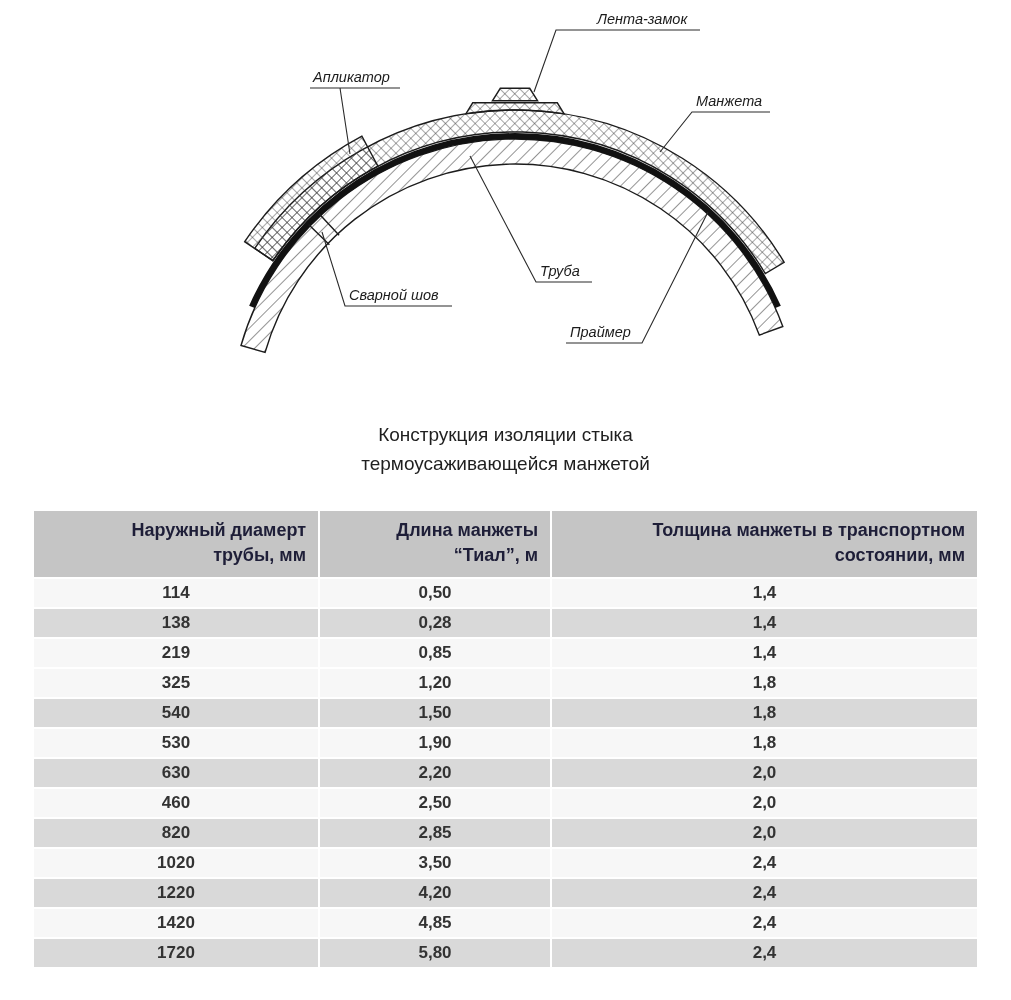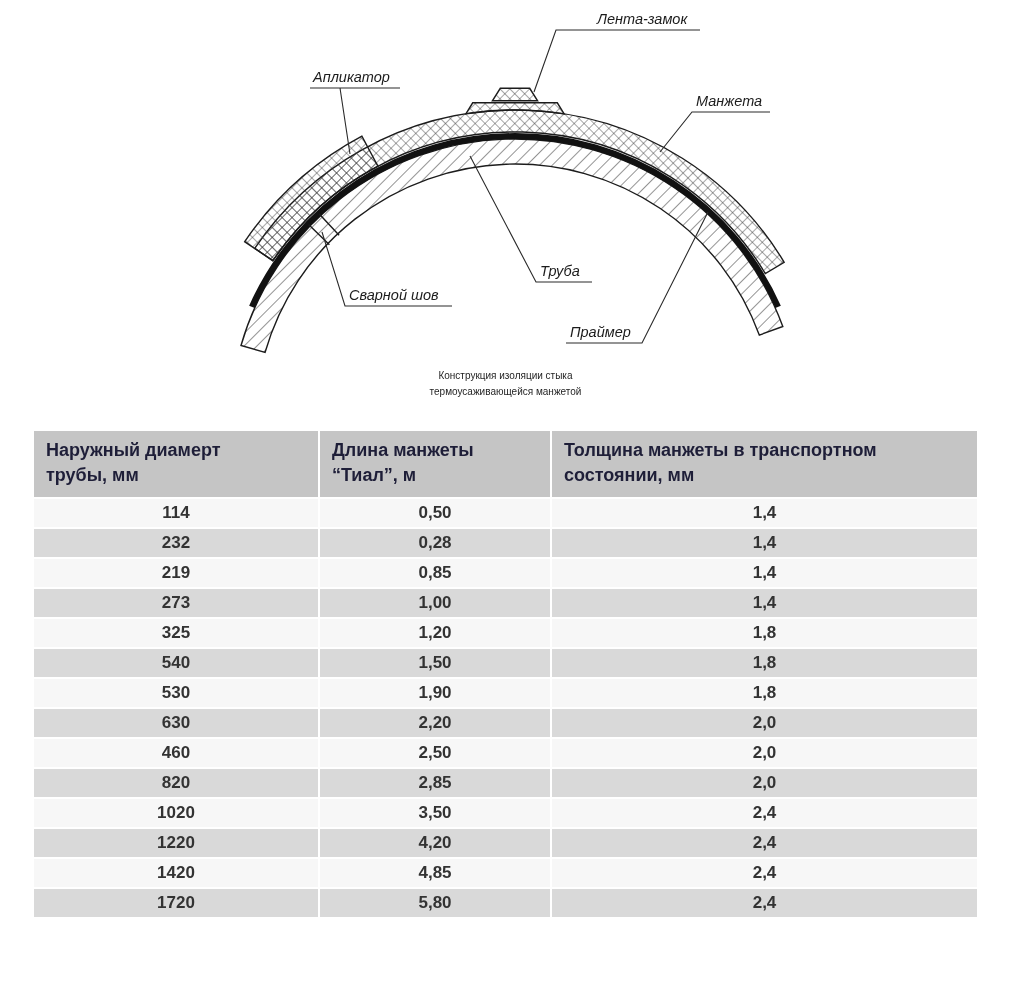--- a/index.html
+++ b/index.html
@@ -8,30 +8,30 @@
     font-family:"Liberation Sans", sans-serif; overflow:hidden;
   }
   .diagram-wrap { padding-top:4px; }
   svg .callout-text {
     font-family:"Liberation Sans", sans-serif;
     font-style:italic; font-size:14.5px; fill:#1c1c1c;
   }
   svg .leader { stroke:#2a2a2a; stroke-width:1.1; fill:none; }
   svg .outline { stroke:#1c1c1c; stroke-width:1.4; }
   .caption {
-    text-align:center; font-size:10px; color:#1f1f1f;
-    line-height:1.55;
+    text-align:center; font-size:19px; color:#1f1f1f;
+    margin-top:52px; line-height:1.55;
   }
   table.spec {
     border-collapse:collapse; table-layout:fixed;
     margin:30px 32px 0 32px; width:947px;
   }
   table.spec th {
     background:var(--header-bg,#c5c5c5); color:#1e1e38;
-    font-size:18px; font-weight:bold; text-align:left;
+    font-size:18px; font-weight:bold; text-align:right;
     padding:7px 12px 9px 12px; vertical-align:top; line-height:1.4;
     border:2px solid #ffffff;
   }
   table.spec td {
     font-size:17px; color:#333333; text-align:center;
     padding:4px 8px; border:2px solid #ffffff;
   }
   table.spec tr td { background:var(--row-bg,#f7f7f7);font-weight:bold; }
   table.spec tr.alt td { background:var(--row-alt-bg,#d9d9d9); }
 </style>
@@ -125,32 +125,27 @@
         </th>
       </tr>
     </thead>
     <tbody>
         <tr>
           <td>114</td>
           <td>0,50</td>
           <td>1,4</td>
         </tr>
         <tr class="alt">
-          <td>232</td>
+          <td>138</td>
           <td>0,28</td>
           <td>1,4</td>
         </tr>
         <tr>
           <td>219</td>
           <td>0,85</td>
-          <td>1,4</td>
-        </tr>
-        <tr class="alt">
-          <td>273</td>
-          <td>1,00</td>
           <td>1,4</td>
         </tr>
         <tr>
           <td>325</td>
           <td>1,20</td>
           <td>1,8</td>
         </tr>
         <tr class="alt">
           <td>540</td>
           <td>1,50</td>

